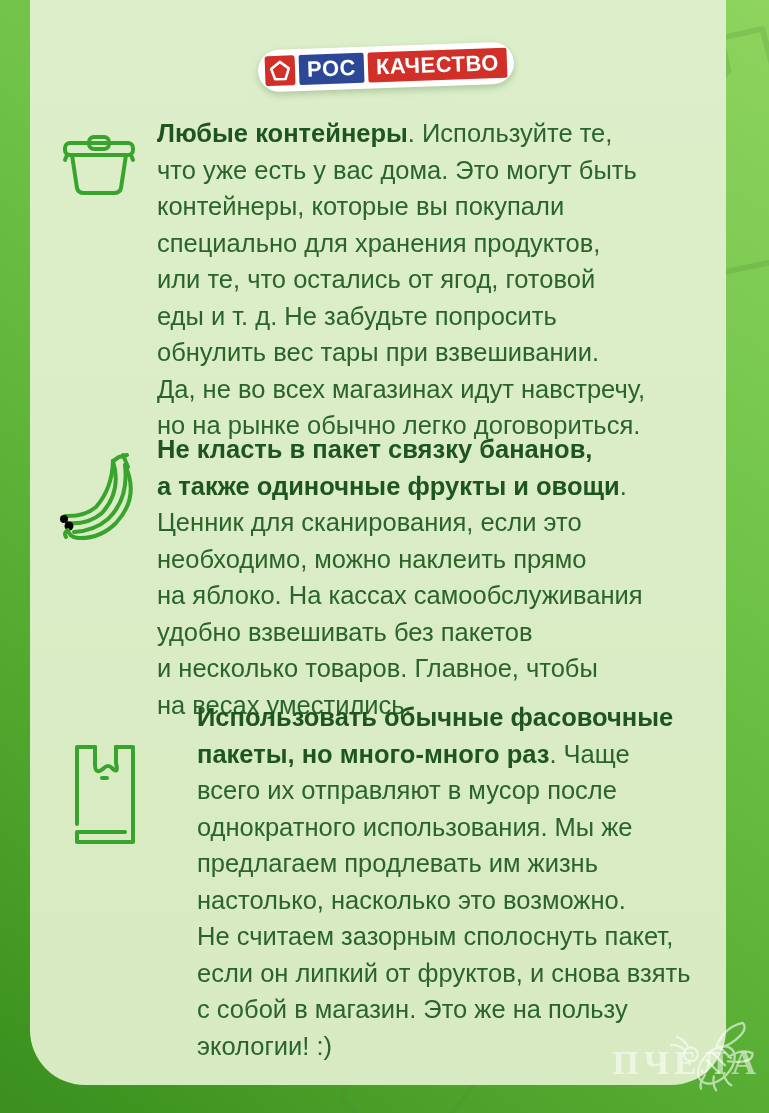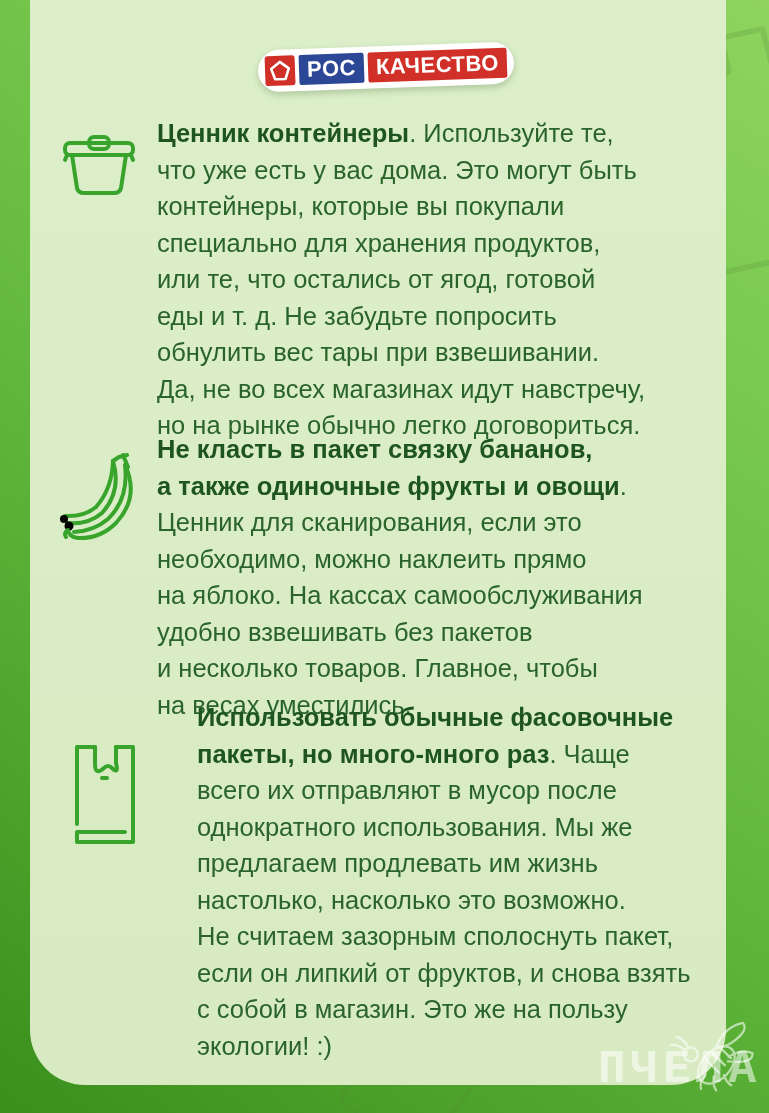--- a/index.html
+++ b/index.html
@@ -35,22 +35,22 @@
   .icon path,.icon rect{fill:none;stroke:#38a42c;stroke-width:4;stroke-linecap:round;stroke-linejoin:round;}
   .txt{
     position:absolute;left:157px;width:585px;
     font-size:25.5px;line-height:36.5px;color:#2a642a;white-space:pre-line;
   }
   .txt b{color:#1e551f;}
 
   
   .wm-text{
     position:absolute;right:8px;top:1044px;
-    font-family:Liberation Mono, monospace;
-    font-weight:bold;font-size:46px;letter-spacing:5px;
+    font-family:Liberation Serif, serif;
+    font-weight:bold;font-size:34px;letter-spacing:5px;
     color:rgba(255,255,255,.55);z-index:5;
   }
   .wm-bee{position:absolute;left:662px;top:1018px;z-index:6;opacity:.6;transform:rotate(-18deg);}
   .wm-bee path,.wm-bee ellipse,.wm-bee circle{fill:none;stroke:#fff;stroke-width:2.2;stroke-linecap:round;stroke-linejoin:round;}
 </style>
 </head>
 <body>
 
 <div class="canvas">
 
@@ -76,21 +76,21 @@
     <span class="box red">КАЧЕСТВО</span>
   </div>
 
   <div class="section">
     <svg class="icon" style="left:60px;top:130px;" width="78" height="70" viewBox="0 0 78 70">
       <rect x="5" y="13" width="68" height="12" rx="5"></rect>
       <rect x="29" y="7" width="20" height="12" rx="5"></rect>
       <path d="M7 25 l-2 5 M71 25 l2 5"></path>
       <path d="M12 25 L17 58 q1 5 7 5 h30 q6 0 7 -5 L66 25"></path>
     </svg>
-    <div class="txt" style="top:115px;"><b>Ценник контейнеры</b><span>. Используйте те,
+    <div class="txt" style="top:115px;"><b>Любые контейнеры</b><span>. Используйте те,
 что уже есть у вас дома. Это могут быть
 контейнеры, которые вы покупали
 специально для хранения продуктов,
 или те, что остались от ягод, готовой
 еды и т. д. Не забудьте попросить
 обнулить вес тары при взвешивании.
 Да, не во всех магазинах идут навстречу,
 но на рынке обычно легко договориться.</span></div>
   </div>
 

